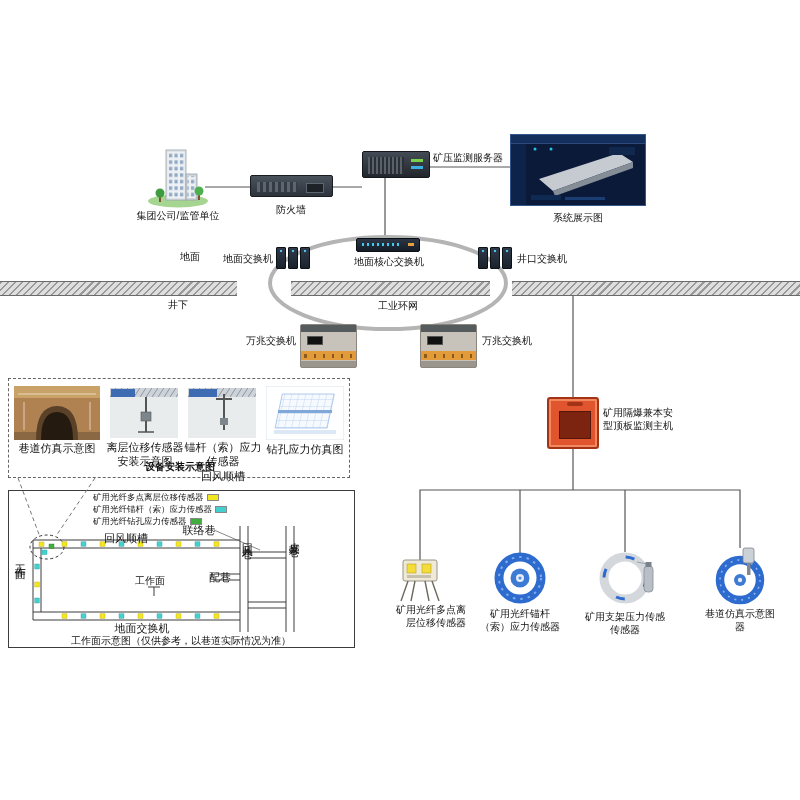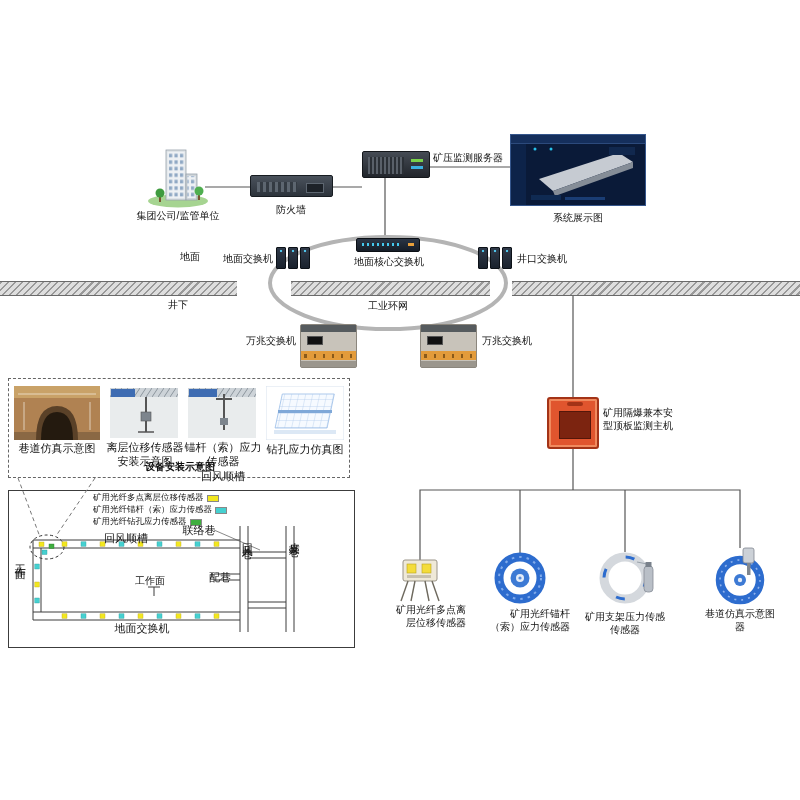--- a/index.html
+++ b/index.html
@@ -64,21 +64,21 @@
   .tg-stripe { position:absolute; top:26px; left:0; right:0; height:9px; background:#e39b3a;
                background-image:repeating-linear-gradient(90deg,#8a5a1a 0 2px,transparent 2px 9px);
                background-position:4px 3px; background-size:auto 4px; background-repeat:repeat-x; }
   .tg-base   { position:absolute; bottom:0; left:0; right:0; height:6px; background:#9b968d; }
 
   .host { width:52px; height:52px; background:#e0552e; border:2px solid #a33317; border-radius:3px;
           box-shadow:inset 0 0 0 2px #f08a5e; }
   .host-handle { position:absolute; left:18px; top:3px; width:16px; height:4px; background:#a33317; border-radius:2px; }
   .host-panel  { position:absolute; left:10px; top:12px; width:32px; height:28px; background:#7c2410; border:1px solid #55170a; }
 
-  .legend-row { position:absolute; display:inline-flex; align-items:flex-end; gap:3px; z-index:5; }
+  .legend-row { position:absolute; display:inline-flex; align-items:center; gap:3px; z-index:5; }
   .legend-text { font-size:8.5px; line-height:1.1; }
   .legend-swatch { width:12px; height:7px; border:1px solid #888; display:inline-block; }
 </style>
 </head>
 <body>
 
 <div id="canvas">
 
   <div class="boxpanel install-box" style="left:8px; top:378px; width:342px; height:100px;"></div>
   <div class="boxpanel wf-box" style="left:8px; top:490px; width:347px; height:158px;"></div>
@@ -162,21 +162,21 @@
   <div class="dev coresw" style="left:356px; top:238px;"></div>
   <div class="lbl c s9" style="left:343px; top:255px; width:92px;">地面核心交换机</div>
 
   <div class="dev sw3" style="left:478px; top:247px;">
       <i></i>
       <i></i>
       <i></i>
     </div>
   <div class="lbl" style="left:517px; top:252px; width:60px;">井口交换机</div>
 
-  <div class="lbl c" style="left:358px; top:299px; width:60px;">工业环网</div>
+  <div class="lbl c" style="left:358px; top:299px; width:60px;text-align:right;">工业环网</div>
 
   <div class="dev tg" style="left:300px; top:324px;">
     <div class="tg-top"></div>
       <div class="tg-screen"></div>
       <div class="tg-stripe"></div>
       <div class="tg-base"></div>
   </div>
   <div class="lbl r" style="left:238px; top:334px; width:58px;">万兆交换机</div>
 
   <div class="dev tg" style="left:420px; top:324px;">
@@ -309,20 +309,21 @@
   </svg>
 
   <div class="lbl c s85" style="left:94px; top:531px; width:64px;">回风顺槽</div>
   <div class="lbl c s85" style="left:176px; top:523px; width:46px;">联络巷</div>
   <div class="lbl v s85" style="left:240px; top:535px; height:42px;">回风巷</div>
   <div class="lbl v s85" style="left:287px; top:533px; height:46px;">皮带巷</div>
   <div class="lbl v s85" style="left:13px; top:556px; height:48px;">工作面</div>
   <div class="lbl c s9" style="left:120px; top:574px; width:60px;">工作面</div>
   <div class="lbl c s85" style="left:203px; top:570px; width:34px;">配巷</div>
   <div class="lbl c s85" style="left:108px; top:621px; width:68px;">地面交换机</div>
+  <div class="lbl c s9" style="left:16px; top:634px; width:330px;">工作面示意图（仅供参考，以巷道实际情况为准）</div>
 
   <svg class="dev" style="left:396px; top:556px;" width="48" height="48">
     <rect x="7" y="4" width="34" height="21" rx="2" fill="#efe9d8" stroke="#9a9488"></rect>
     <rect x="11" y="8" width="9" height="9" fill="#f4dc3a" stroke="#b9a41f" stroke-width="0.6"></rect>
     <rect x="26" y="8" width="9" height="9" fill="#f4dc3a" stroke="#b9a41f" stroke-width="0.6"></rect>
     <rect x="11" y="19" width="24" height="3" fill="#c7c0ae"></rect>
     <g stroke="#6e695e" stroke-width="1.4">
       <line x1="12" y1="25" x2="5" y2="45"></line>
         <line x1="19" y1="25" x2="15" y2="45"></line>
       <line x1="29" y1="25" x2="33" y2="45"></line>
@@ -332,21 +333,21 @@
   <div class="lbl c s9" style="left:374px; top:603px; width:92px;text-align:right;">矿用光纤多点离
 层位移传感器</div>
 
   <svg class="dev" style="left:492px; top:550px;" width="56" height="56">
     <circle cx="28" cy="28" r="21" fill="none" stroke="#2d6cce" stroke-width="9"></circle>
     <circle cx="28" cy="28" r="21" fill="none" stroke="#7fa9ea" stroke-width="2" stroke-dasharray="2.5 5"></circle>
     <circle cx="28" cy="28" r="9.5" fill="#3d7ad4"></circle>
     <circle cx="28" cy="28" r="4" fill="#e4ecf8"></circle>
     <circle cx="28" cy="28" r="1.6" fill="#5a8cd8"></circle>
   </svg>
-  <div class="lbl c s9" style="left:470px; top:607px; width:100px;text-align:right;">矿用光纤锚杆
+  <div class="lbl c s9" style="left:470px; top:607px; width:100px;">矿用光纤锚杆
 （索）应力传感器</div>
 
   <svg class="dev" style="left:599px; top:550px;" width="62" height="56">
     <circle cx="26" cy="28" r="21" fill="none" stroke="#d4d8dd" stroke-width="9"></circle>
     <circle cx="26" cy="28" r="21" fill="none" stroke="#2d6cce" stroke-width="3" stroke-dasharray="9 24"></circle>
     <line x1="38" y1="12" x2="48" y2="14" stroke="#9aa2ab" stroke-width="1.2"></line>
     <rect x="45" y="16" width="9" height="26" rx="3.5" fill="#b9bfc7" stroke="#858c95" stroke-width="0.8"></rect>
     <rect x="46.5" y="12" width="6" height="5" fill="#79818b"></rect>
   </svg>
   <div class="lbl c s9" style="left:575px; top:610px; width:100px;">矿用支架压力传感

